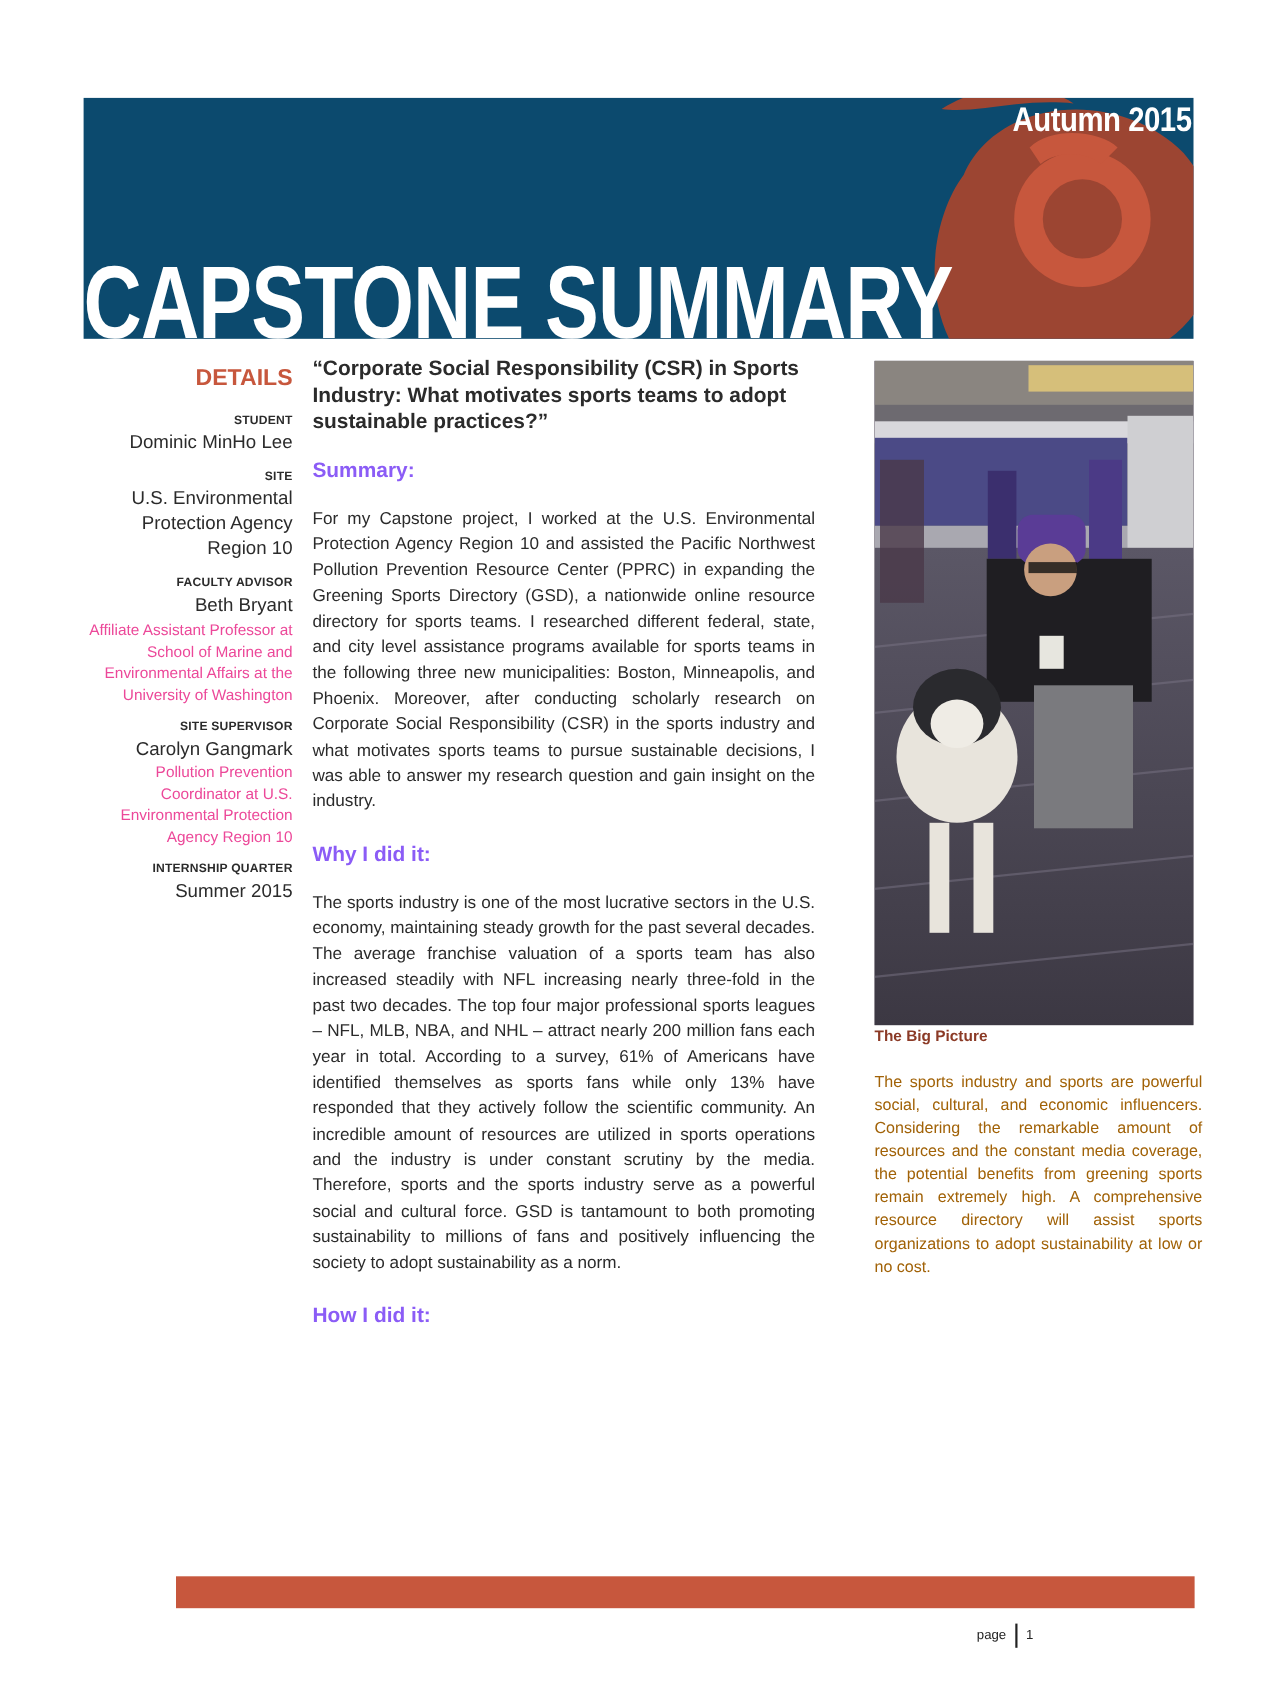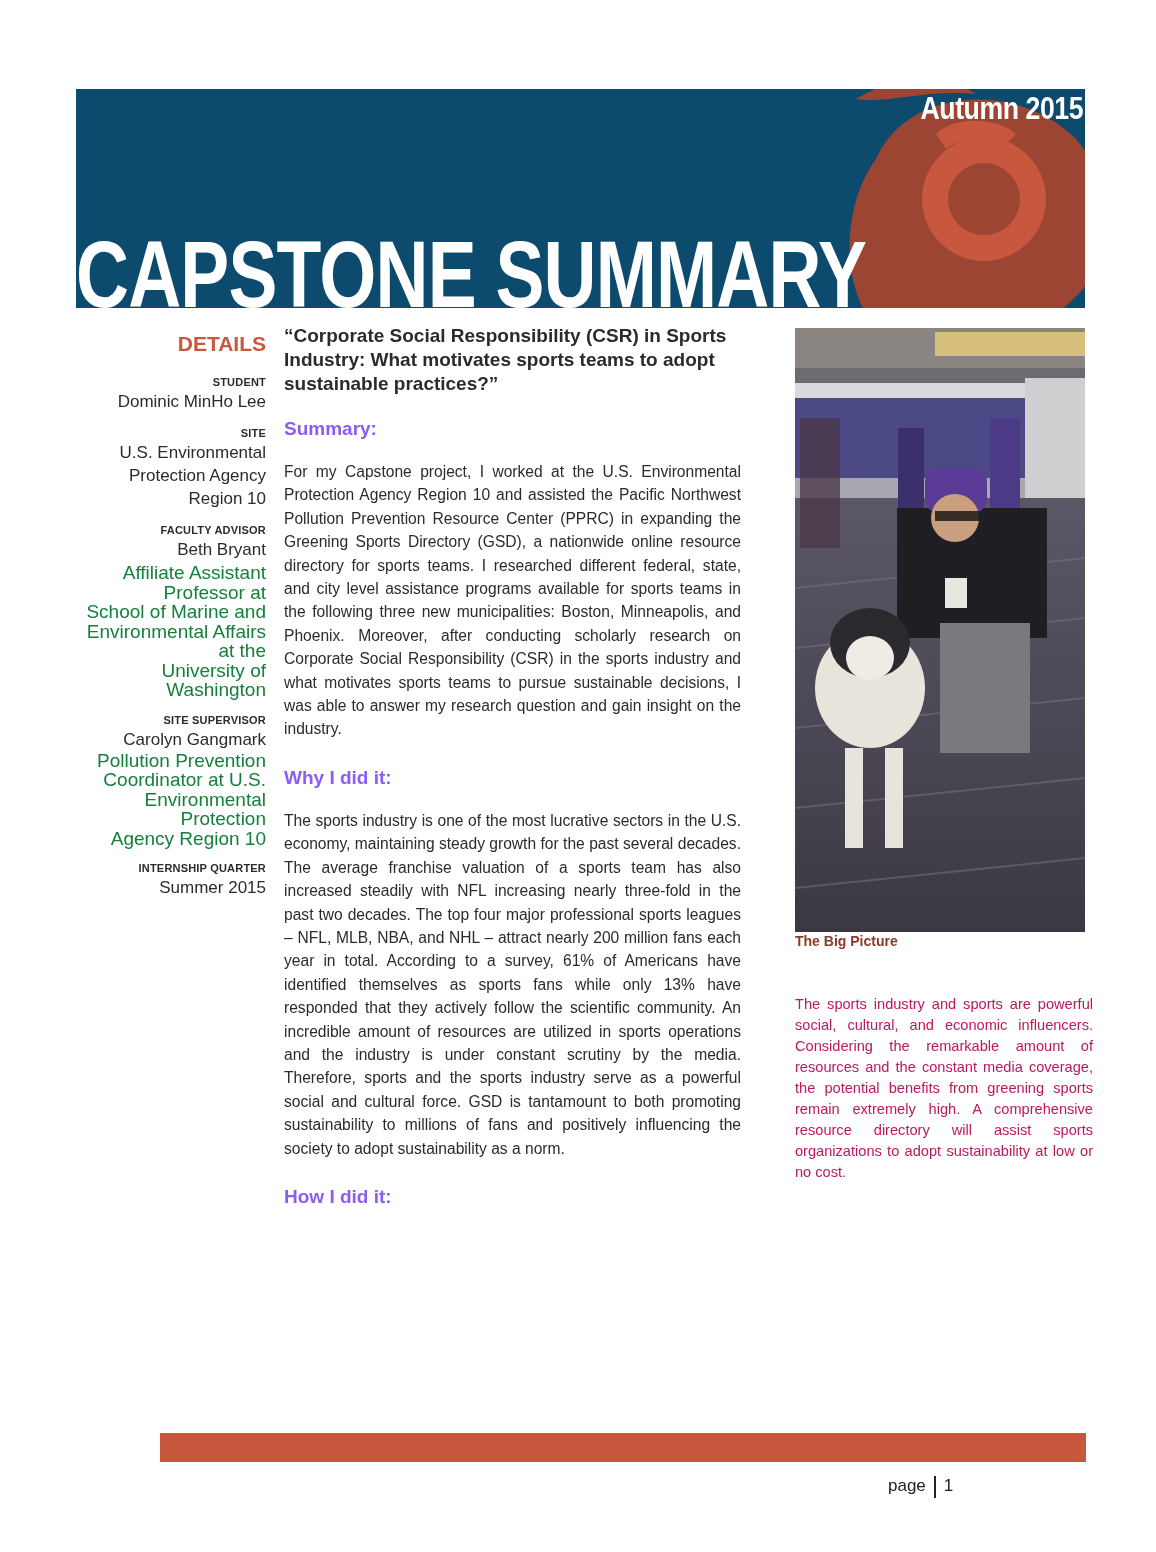--- a/index.html
+++ b/index.html
@@ -14,34 +14,34 @@
             font-family:"Liberation Sans Narrow","Liberation Sans", sans-serif;
             transform:scaleX(0.86); transform-origin:right top; }
   .main-title { position:absolute; left:0px; bottom:-14px; color:#ffffff; font-weight:bold;
                 font-size:94px; letter-spacing:-1px; white-space:nowrap;
                 transform:scaleX(0.78); transform-origin:left bottom; line-height:1; }
 
   .sidebar { position:absolute; left:76px; top:332px; width:190px; text-align:right; }
   .details-heading { color:#c7573d; font-weight:bold; font-size:21px; margin:0 0 20px 0; }
   .field-label { font-weight:bold; font-size:11px; color:#2b2b2b; letter-spacing:0.2px; margin-top:14px; }
   .field-value { font-size:17px; color:#2b2b2b; line-height:23px; margin-top:2px; }
-  .field-note { font-size:19px; color:#15803d; line-height:19.5px; margin-top:2px; }
+  .field-note { font-size:14px; color:#ec4899; line-height:19.5px; margin-top:2px; }
 
   .content { position:absolute; left:284px; top:324px; width:457px; }
   .headline { font-weight:bold; font-size:19px; line-height:24px; color:#2b2b2b; margin:0; }
   .section-heading { font-weight:bold; font-size:19px; color:#8b5cf6; margin:0; }
   .para { font-size:15.6px; line-height:23.4px; text-align:justify; color:#2b2b2b; margin:0; }
 
   .photo { position:absolute; left:795px; top:328px; width:290px; height:604px; overflow:hidden; background:#4a4550; }
   .caption-title { position:absolute; left:795px; top:933px; font-weight:bold; font-size:14px; color:#8b3a26; }
-  .caption-body { position:absolute; left:795px; top:994px; width:298px; font-size:14.6px; line-height:21px;
-                  color:#be185d; text-align:justify; }
+  .caption-body { position:absolute; left:795px; top:974px; width:298px; font-size:14.6px; line-height:21px;
+                  color:#a16207; text-align:justify; }
 
   .footer-bar { position:absolute; left:160px; top:1433px; width:926px; height:29px; background:#c7573d; }
-  .page-num { position:absolute; left:888px; top:1476px; font-size:17px; color:#222;
+  .page-num { position:absolute; left:888px; top:1476px; font-size:12px; color:#222;
               font-family:"Liberation Sans Narrow","Liberation Sans", sans-serif; }
   .page-num .sep { display:inline-block; width:2px; height:22px; background:#222; vertical-align:middle; margin:0 8px; }
 </style>
 </head>
 <body>
 
 <div class="banner">
   <svg class="logo" viewBox="0 0 290 240">
     <path d="M60,80 C90,10 200,0 260,60 C320,130 290,230 200,250 L60,250 C20,200 30,120 60,80 Z" fill="#9c4532"></path>
     <path d="M40,20 C80,-5 130,-5 160,15 C110,10 70,25 40,20 Z" fill="#9c4532"></path>

